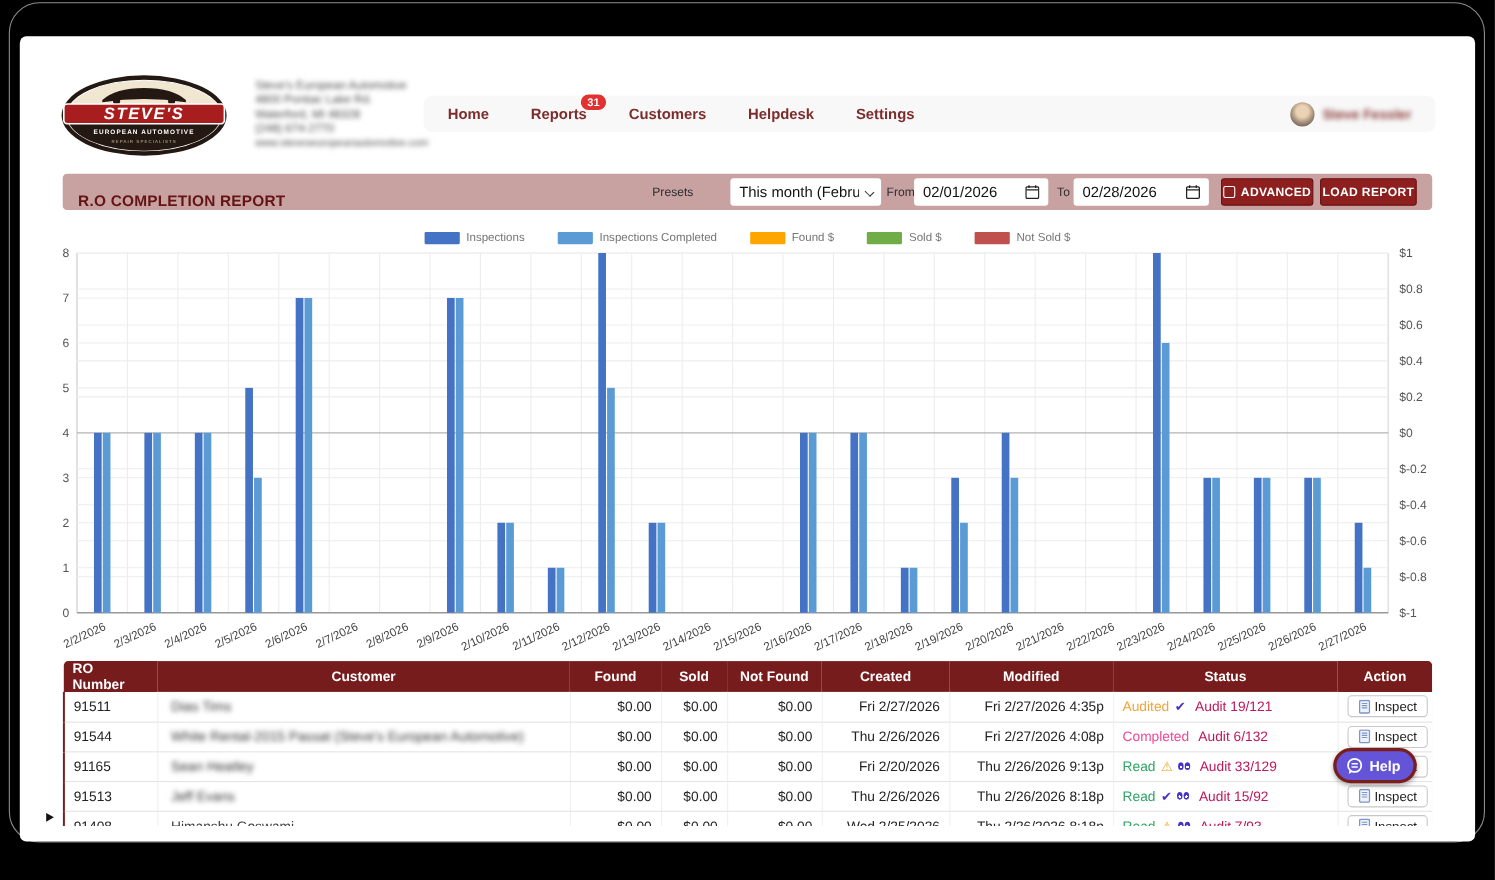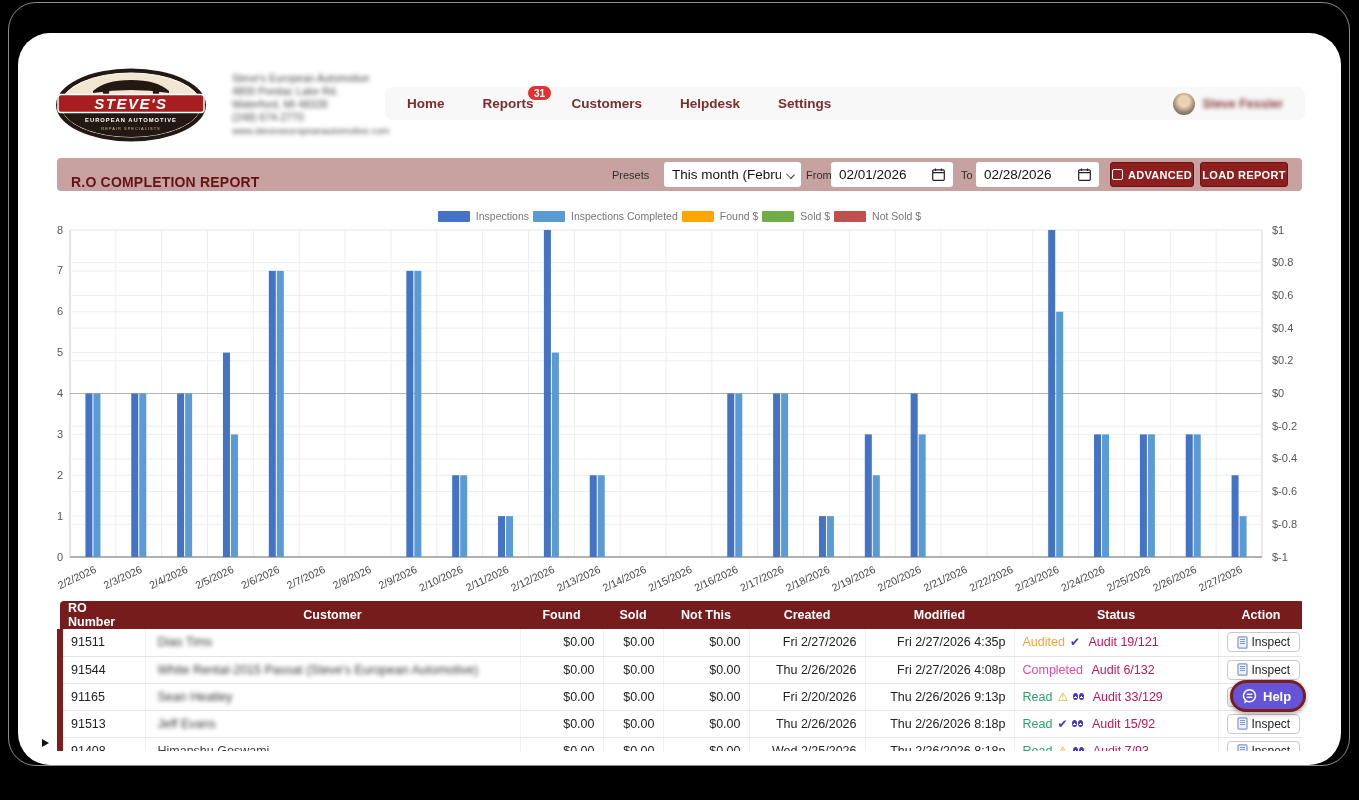--- a/index.html
+++ b/index.html
@@ -7,21 +7,21 @@
     margin:0; width:1359px; height:800px; background:#000; overflow:hidden;
     font-family:"Liberation Sans","DejaVu Sans",sans-serif; position:relative;
   }
   .abs { position:absolute; }
   .frame-outline {
     position:absolute; left:8px; top:2px; width:1342px; height:764px;
     border-radius:28px; border:1px solid rgba(255,255,255,.55);
   }
   .window {
     position:absolute; left:18px; top:33px; width:1323px; height:732px;
-    background:#fff; border-radius:32px; overflow:hidden;
+    background:#fff; border-radius:6px; overflow:hidden;
   }
   .blurred { filter: blur(2.2px); }
   
   .logo-box { left:37px; top:35px; width:152px; height:74px; }
   .address { left:214px; top:39px; font-size:10.5px; line-height:13px; color:#4a4a4a; }
   .address .line5 { font-size:9.5px; }
   .nav-strip {
     left:367px; top:54px; width:920px; height:33px; background:#f8f8f8;
     border-radius:8px; display:flex; align-items:center; padding:0 22px; gap:24px;
   }
@@ -46,53 +46,53 @@
     font-size:13.5px; color:#111; }
   .dropdown { left:607px; width:137px; padding:0 20px 0 8px; position:absolute; }
   .dd-chev { position:absolute; right:7px; top:9px; width:7px; height:7px;
     border-right:1.6px solid #333; border-bottom:1.6px solid #333; transform:rotate(45deg) scale(1,.8); }
   .date-input { padding:0 8px; justify-content:space-between; position:absolute; }
   .rb-btn { top:4px; height:25px; background:#8e1f1f; border:1px solid #6d1212; border-radius:3px;
     color:#fff; font-size:11px; font-weight:bold; display:flex; align-items:center; justify-content:center;
     letter-spacing:.3px; cursor:pointer; position:absolute; }
   .chk { width:11px; height:11px; border:1.5px solid #fff; border-radius:2px; margin-right:5px; }
   
-  .legend { left:0; right:0; top:177px; display:flex; justify-content:center; gap:4px; align-items:center; }
+  .legend { left:0; right:0; top:177px; display:flex; justify-content:center; gap:30px; align-items:center; }
   .lg-item { display:flex; align-items:center; gap:6px; }
   .lg-swatch { width:32px; height:11px; border-radius:1px; }
   .lg-label { font-size:10.5px; color:#757575; }
   
   .table-wrap { left:39px; top:568px; width:1245px; height:150px; overflow:hidden; }
   table { border-collapse:collapse; table-layout:fixed; width:1244px; }
   thead th { background:#771c1c; color:#fff; font-size:12.5px; font-weight:bold; height:25px; padding:0 8px; }
   thead th:first-child { border-radius:4px 0 0 0; text-align:left; }
   thead th:last-child  { border-radius:0 4px 0 0; }
   tbody td { height:27px; font-size:12.5px; color:#222; border-bottom:1px solid #e4e4e4;
     border-right:1px solid #f0f0f0; padding:0 8px; background:#fff; white-space:nowrap; overflow:hidden; }
-  tbody td:first-child { border-left:6px solid #7f1d1d; }
+  tbody td:first-child { border-left:2px solid #7f1d1d; }
   tbody td:last-child  { border-right:1px solid #e8e8e8; }
   .c-ro { text-align:left; }
   .c-cust { text-align:left; padding-left:12px; color:#3a3a3a; }
   .c-money, .c-date { text-align:right; }
   .c-status { text-align:left; }
   .st-wrap { display:flex; align-items:center; gap:5px; }
   .st-audit { color:#be185d; }
   .ic-check { color:#4633c8; font-size:12px; font-weight:bold; }
   .ic-warn { color:#e8a013; font-size:12px; }
   .eyes { display:inline-flex; gap:1px; }
   .eyes i { display:block; width:5px; height:7px; border-radius:50%;
     background: radial-gradient(circle at 50% 60%, #fff 0 1.1px, #4633c8 1.2px); }
   .c-action { text-align:center; }
   .inspect-btn { display:inline-flex; align-items:center; gap:4px; background:#fff;
     border:1px solid #c8c8c8; border-radius:4px; padding:2px 9px; font-size:12px; color:#222;
     font-family:inherit; cursor:pointer; }
   
   .help-btn { left:1194px; top:647px; height:32px; background:#6454d8; border:3px solid #7a1d1d;
     border-radius:16px; color:#fff; font-size:13px; font-weight:bold; display:flex; align-items:center;
-    gap:5px; padding:0 12px 0 8px; box-shadow:0 2px 5px rgba(0,0,0,.35); cursor:pointer; z-index:5;margin-left:18px; }
+    gap:5px; padding:0 12px 0 8px; box-shadow:0 2px 5px rgba(0,0,0,.35); cursor:pointer; z-index:5; }
   .corner-arrow { left:24px; top:706px; width:0; height:0;
     border-left:7px solid #111; border-top:4.5px solid transparent; border-bottom:4.5px solid transparent; }
 </style>
 </head>
 <body>
 
 <div class="frame-outline"></div>
 
 <div class="window">
 
@@ -128,21 +128,21 @@
         <div class="nav-item"><span>Settings</span></div>
       </div>
     <div class="user-chip">
       <span class="avatar"></span>
       <span class="user-name blurred">Steve Fessler</span>
     </div>
   </nav>
 
   <div class="abs report-bar">
     <div class="abs rb-title">R.O COMPLETION REPORT</div>
-    <div class="abs rb-label" style="left:555px;">Presets</div>
+    <div class="abs rb-label" style="left:536px;">Presets</div>
     <div class="ctrl dropdown">
       <span style="white-space:nowrap; overflow:hidden;">This month (Februa</span>
       <span class="dd-chev"></span>
     </div>
     <div class="abs rb-label" style="left:749px;">From</div>
     <div class="ctrl date-input" style="left:774px; width:122px;">
       <span>02/01/2026</span>
       <svg width="13" height="13" viewBox="0 0 13 13">
         <rect x="0.7" y="1.9" width="11.6" height="10.4" rx="1" fill="none" stroke="#222" stroke-width="1.2"></rect>
         <line x1="3.5" y1="0.4" x2="3.5" y2="3" stroke="#222" stroke-width="1.2"></line>
@@ -339,21 +339,21 @@
           <col style="width:149px">
           <col style="width:204px">
         <col style="width:86px">
       </colgroup>
       <thead>
           <tr id="table-head-row">
             <th>RO Number</th>
             <th>Customer</th>
             <th>Found</th>
             <th>Sold</th>
-            <th>Not This</th>
+            <th>Not Found</th>
             <th>Created</th>
             <th>Modified</th>
             <th>Status</th>
             <th>Action</th>
           </tr>
         </thead>
       <tbody id="table-body">
           <tr>
             <td class="c-ro">91511</td>
             <td class="c-cust"><span class="blurred">Dias Tims</span></td>

